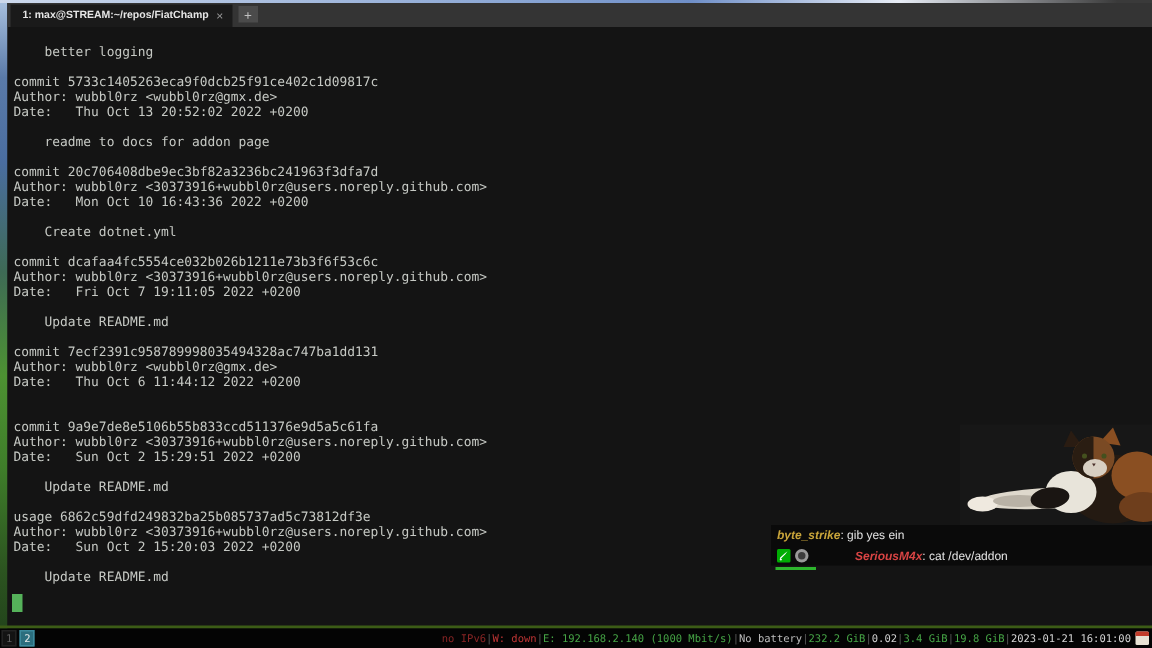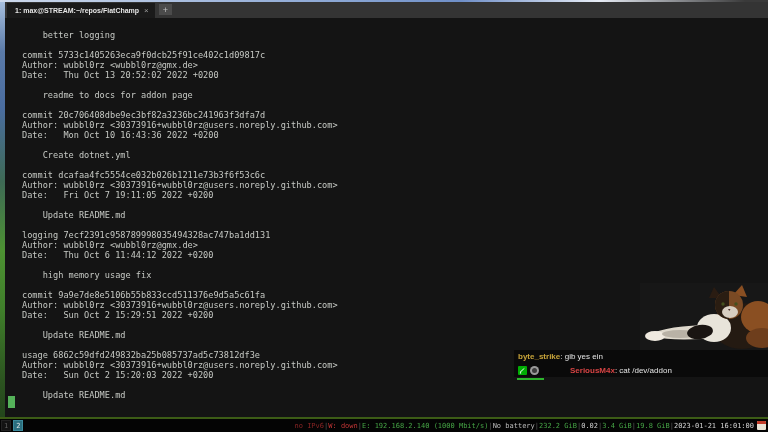--- a/index.html
+++ b/index.html
@@ -15,28 +15,28 @@
   .term{position:absolute;left:5px;top:2px;width:763px;height:417px;background:#141414;}
   .tabbar{position:absolute;left:0;top:0;width:100%;height:16px;background:#343434;
           display:flex;align-items:stretch;}
   .tab{background:#1a1a1a;color:#e6e6e6;font-family:"Liberation Sans",sans-serif;
        font-size:7px;font-weight:bold;display:flex;align-items:center;gap:5px;
        padding:0 6px 0 8px;margin:1px 0 0 2px;}
   .tab .x{color:#9a9a9a;font-weight:normal;font-size:8px;}
   .newtab{width:13px;height:11px;background:#4b4b4b;color:#c0c0c0;margin:2px 0 0 4px;
           display:flex;align-items:center;justify-content:center;font-size:9px;
           font-family:"Liberation Sans",sans-serif;}
-  .tcontent{position:absolute;left:0;top:16px;right:0;bottom:0;padding:12px 0 0 17px;}
+  .tcontent{position:absolute;left:0;top:16px;right:0;bottom:0;padding:12px 0 0 4px;}
   .tline{height:10px;line-height:10px;font-size:8.6px;color:#c6c9c4;white-space:pre;}
   .cursor{position:absolute;left:3px;top:394px;width:7px;height:12px;background:#55b25a;}
   
   .chat{position:absolute;left:514px;top:350px;width:254px;}
   .chat-row{height:13.5px;background:rgba(10,10,10,0.93);display:flex;align-items:center;
             padding-left:4px;font-family:"Liberation Sans",sans-serif;font-size:8px;color:#e3e3e3;}
-  .chat-user{font-weight:bold;}
+  .chat-user{font-weight:bold;font-style:italic;}
   .badge{width:9px;height:9px;margin-right:3px;flex:0 0 auto;}
   .badge.mod{background:#00ad03;border-radius:1px;display:flex;align-items:center;justify-content:center;}
   .badge.gray{background:#9a9a9a;border-radius:50%;position:relative;}
   .badge.gray::after{content:"";position:absolute;left:2px;top:2px;width:5px;height:5px;
        border-radius:50%;background:#3c3c3c;}
   .chat-progress{position:absolute;left:3px;top:27.5px;width:27px;height:2px;background:#2db52d;}
   
   .webcam{position:absolute;left:640px;top:283px;width:128px;height:67px;background:#171717;}
   
   .bar-border{position:absolute;left:0;top:417px;width:768px;height:2px;background:#3c5c16;}
@@ -79,25 +79,24 @@
       <div class="tline">Date:   Mon Oct 10 16:43:36 2022 +0200</div>
       <div class="tline"> </div>
       <div class="tline">    Create dotnet.yml</div>
       <div class="tline"> </div>
       <div class="tline">commit dcafaa4fc5554ce032b026b1211e73b3f6f53c6c</div>
       <div class="tline">Author: wubbl0rz &lt;30373916+wubbl0rz@users.noreply.github.com&gt;</div>
       <div class="tline">Date:   Fri Oct 7 19:11:05 2022 +0200</div>
       <div class="tline"> </div>
       <div class="tline">    Update README.md</div>
       <div class="tline"> </div>
-      <div class="tline">logging 7ecf2391c958789998035494328ac747ba1dd131</div>
+      <div class="tline">commit 7ecf2391c958789998035494328ac747ba1dd131</div>
       <div class="tline">Author: wubbl0rz &lt;wubbl0rz@gmx.de&gt;</div>
       <div class="tline">Date:   Thu Oct 6 11:44:12 2022 +0200</div>
       <div class="tline"> </div>
-      <div class="tline">    high memory usage fix</div>
       <div class="tline"> </div>
       <div class="tline">commit 9a9e7de8e5106b55b833ccd511376e9d5a5c61fa</div>
       <div class="tline">Author: wubbl0rz &lt;30373916+wubbl0rz@users.noreply.github.com&gt;</div>
       <div class="tline">Date:   Sun Oct 2 15:29:51 2022 +0200</div>
       <div class="tline"> </div>
       <div class="tline">    Update README.md</div>
       <div class="tline"> </div>
       <div class="tline">usage 6862c59dfd249832ba25b085737ad5c73812df3e</div>
       <div class="tline">Author: wubbl0rz &lt;30373916+wubbl0rz@users.noreply.github.com&gt;</div>
       <div class="tline">Date:   Sun Oct 2 15:20:03 2022 +0200</div>

